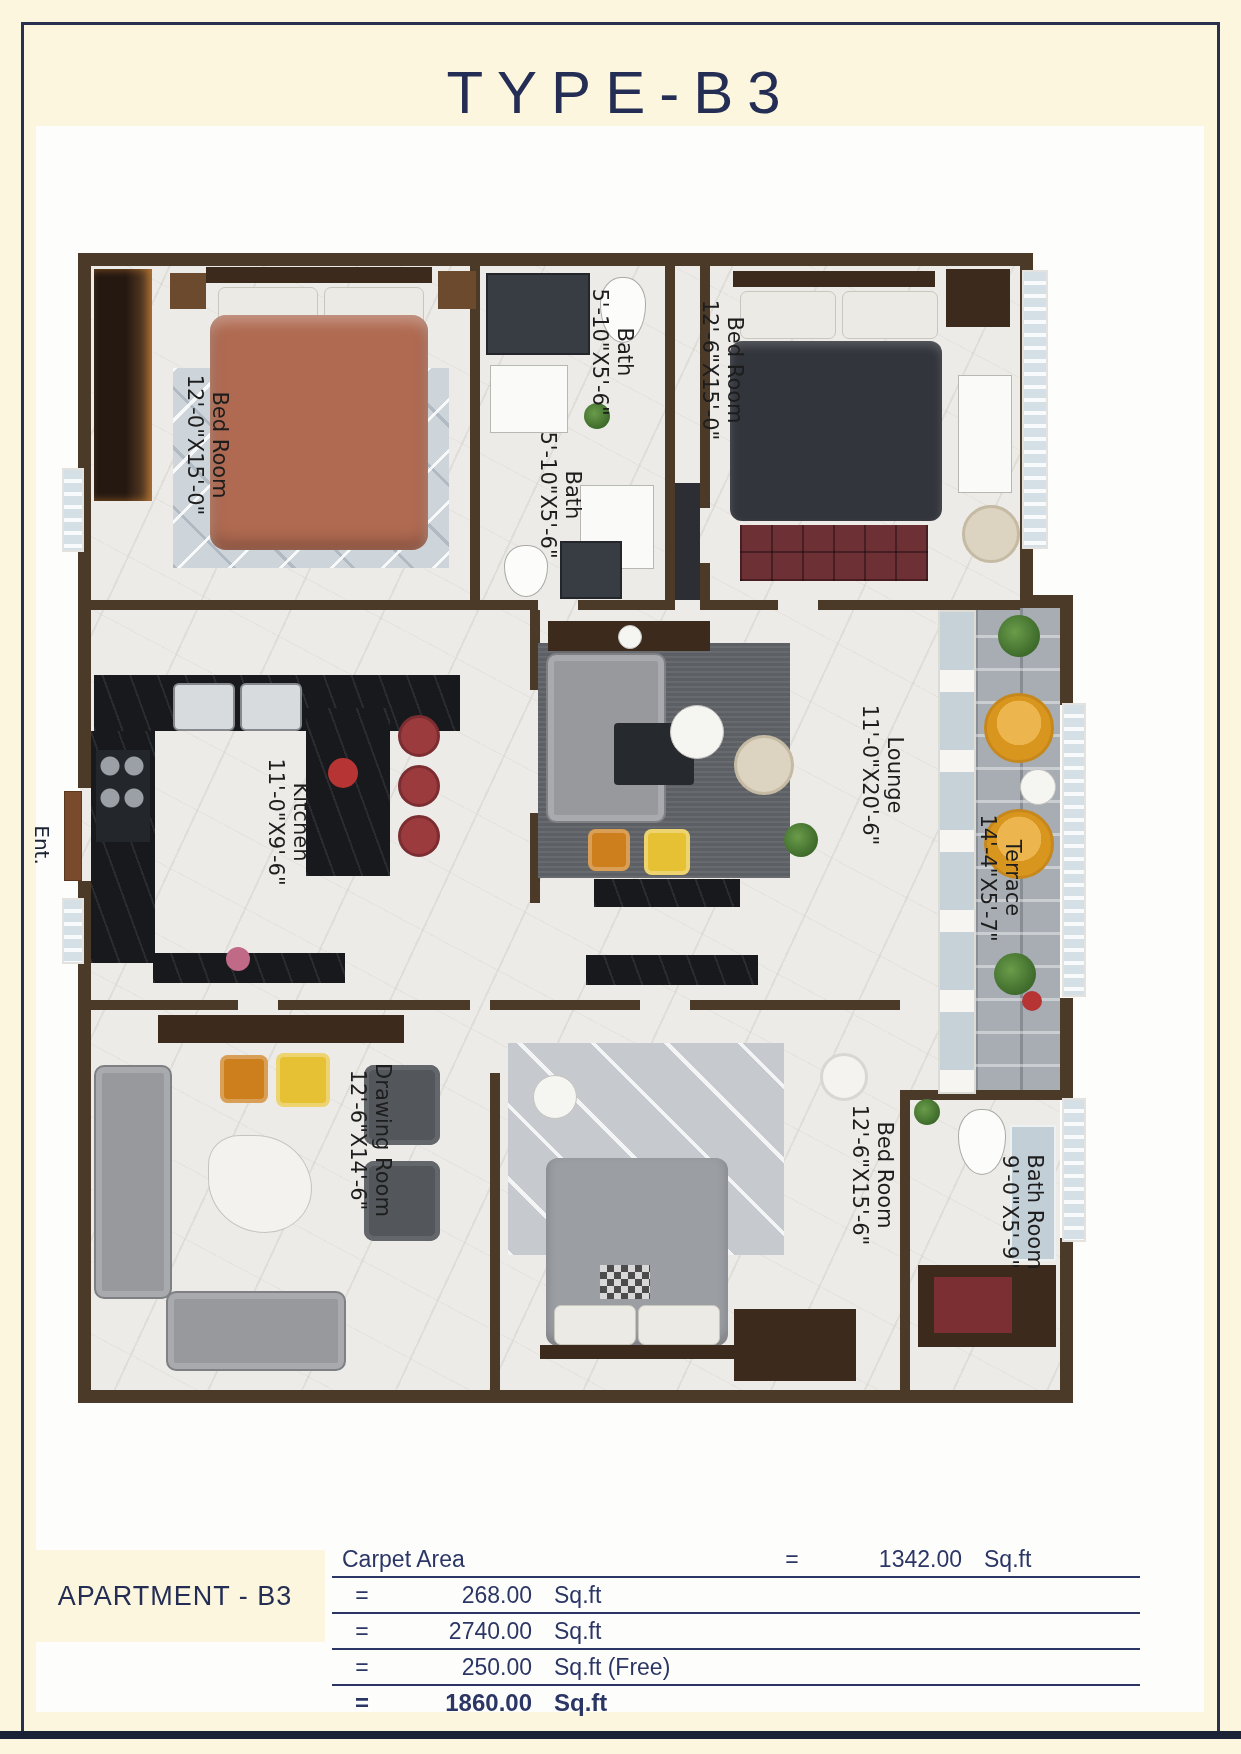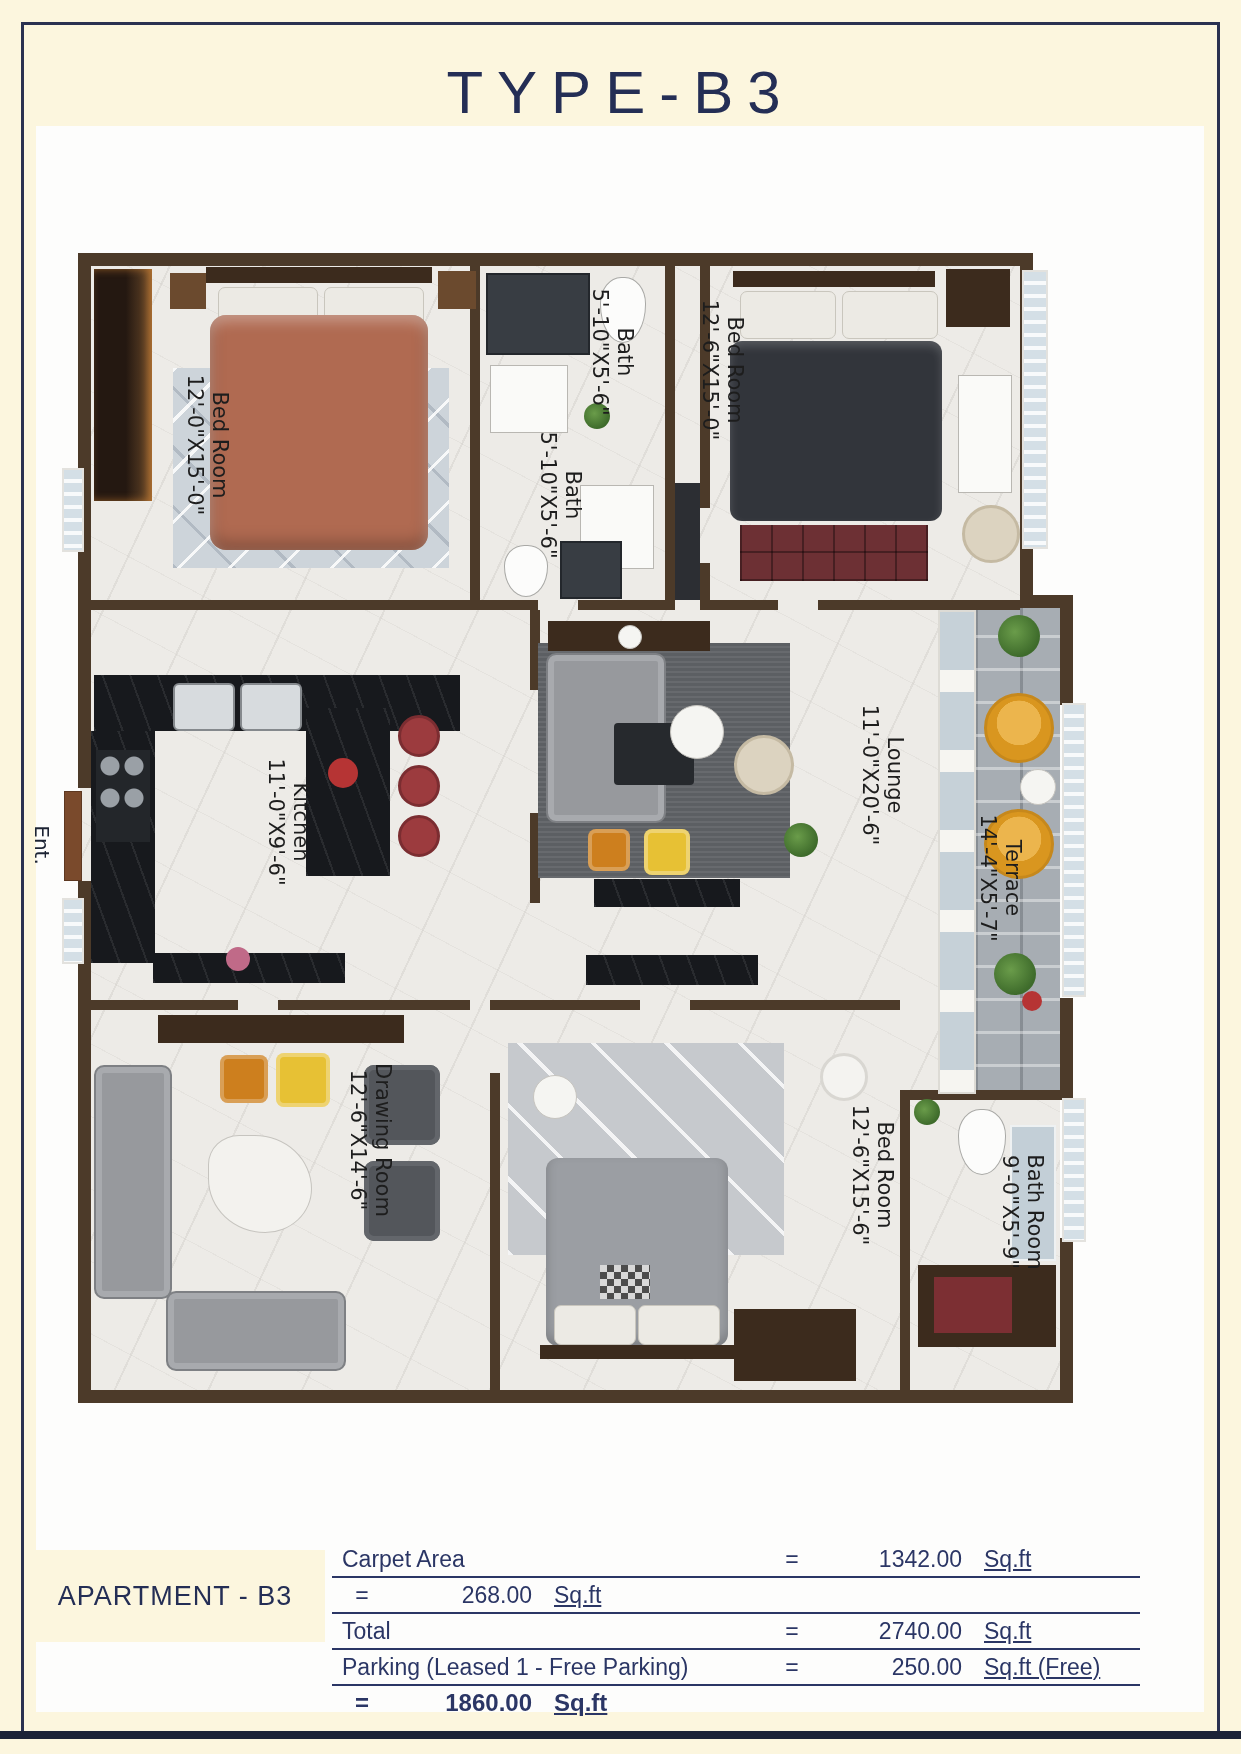--- a/index.html
+++ b/index.html
@@ -74,21 +74,21 @@
     font-family:"DejaVu Sans",sans-serif;font-size:20px;color:#1c2333;white-space:nowrap;
   }
   
   .area-table{position:absolute;left:332px;top:1542px;width:808px;color:#2b3665;}
   .t-row{display:flex;align-items:center;height:34px;font-size:23px;}
   .t-row.sep{border-bottom:2px solid #2b3665;}
   .t-row.bold{font-weight:bold;font-size:24px;}
   .t-label{width:420px;padding-left:10px;}
   .t-eq{width:60px;text-align:center;}
   .t-val{width:140px;text-align:right;}
-  .t-unit{flex:1;padding-left:22px;text-decoration:underline;}
+  .t-unit{flex:1;padding-left:22px;}
   .apartment-badge{
     position:absolute;left:25px;top:1550px;width:300px;height:92px;
     background:#fcf6de;display:flex;align-items:center;justify-content:center;
     font-size:27px;letter-spacing:1px;color:#242e55;
   }
   .bottom-bar{position:absolute;left:0;top:1731px;width:1241px;height:8px;background:#1c2336;}
 </style>
 </head>
 <body>
 
@@ -267,27 +267,25 @@
     <span class="t-eq">=</span>
     <span class="t-val">1342.00</span>
     <span class="t-unit">Sq.ft</span>
   </div>
   <div class="t-row sep">
     <span class="t-eq">=</span>
     <span class="t-val">268.00</span>
     <span class="t-unit">Sq.ft</span>
   </div>
   <div class="t-row sep">
-    <span class="t-label">Total</span>
     <span class="t-eq">=</span>
     <span class="t-val">2740.00</span>
     <span class="t-unit">Sq.ft</span>
   </div>
   <div class="t-row sep">
-    <span class="t-label">Parking (Leased 1 - Free Parking)</span>
     <span class="t-eq">=</span>
     <span class="t-val">250.00</span>
     <span class="t-unit">Sq.ft (Free)</span>
   </div>
   <div class="t-row bold">
     <span class="t-eq">=</span>
     <span class="t-val">1860.00</span>
     <span class="t-unit">Sq.ft</span>
   </div>
 </div>

